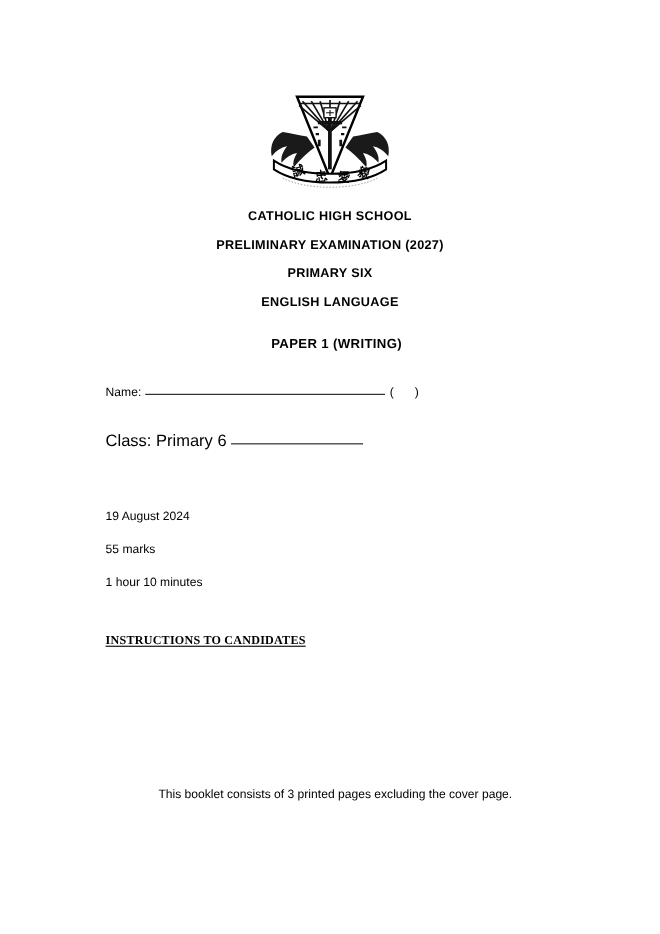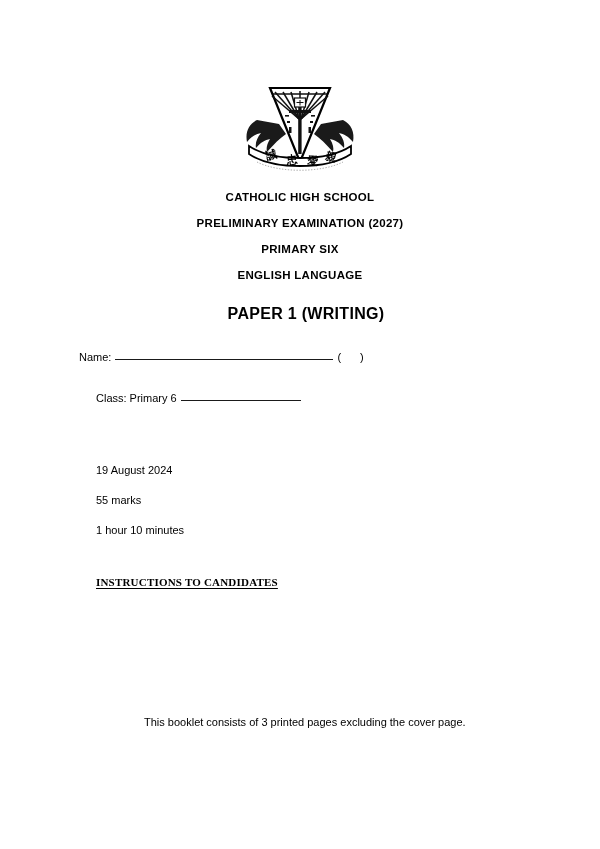--- a/index.html
+++ b/index.html
@@ -52,41 +52,41 @@
     line-height: 1;
     margin-bottom: 14.5px;
     white-space: nowrap;
   }
   .paper-line {
     position: absolute;
     left: 12px;
     right: 0;
     top: 305px;
     text-align: center;
-    font-size: 16px;
+    font-size: 12px;
     font-weight: bold;
     letter-spacing: 0.3px;
     white-space: nowrap;
   }
 
   
   .field-name {
     position: absolute;
-    left: 79px;
+    left: 96px;
     top: 351px;
     font-size: 11px;
     display: flex;
     align-items: baseline;
     white-space: nowrap;
   }
   .field-class {
     position: absolute;
     left: 96px;
     top: 392px;
-    font-size: 11px;
+    font-size: 15px;
     display: flex;
     align-items: baseline;
     white-space: nowrap;
   }
   .rule {
     display: inline-block;
     border-bottom: 1px solid #1a1a1a;
     height: 0;
     margin: 0 4px;
     position: relative;

